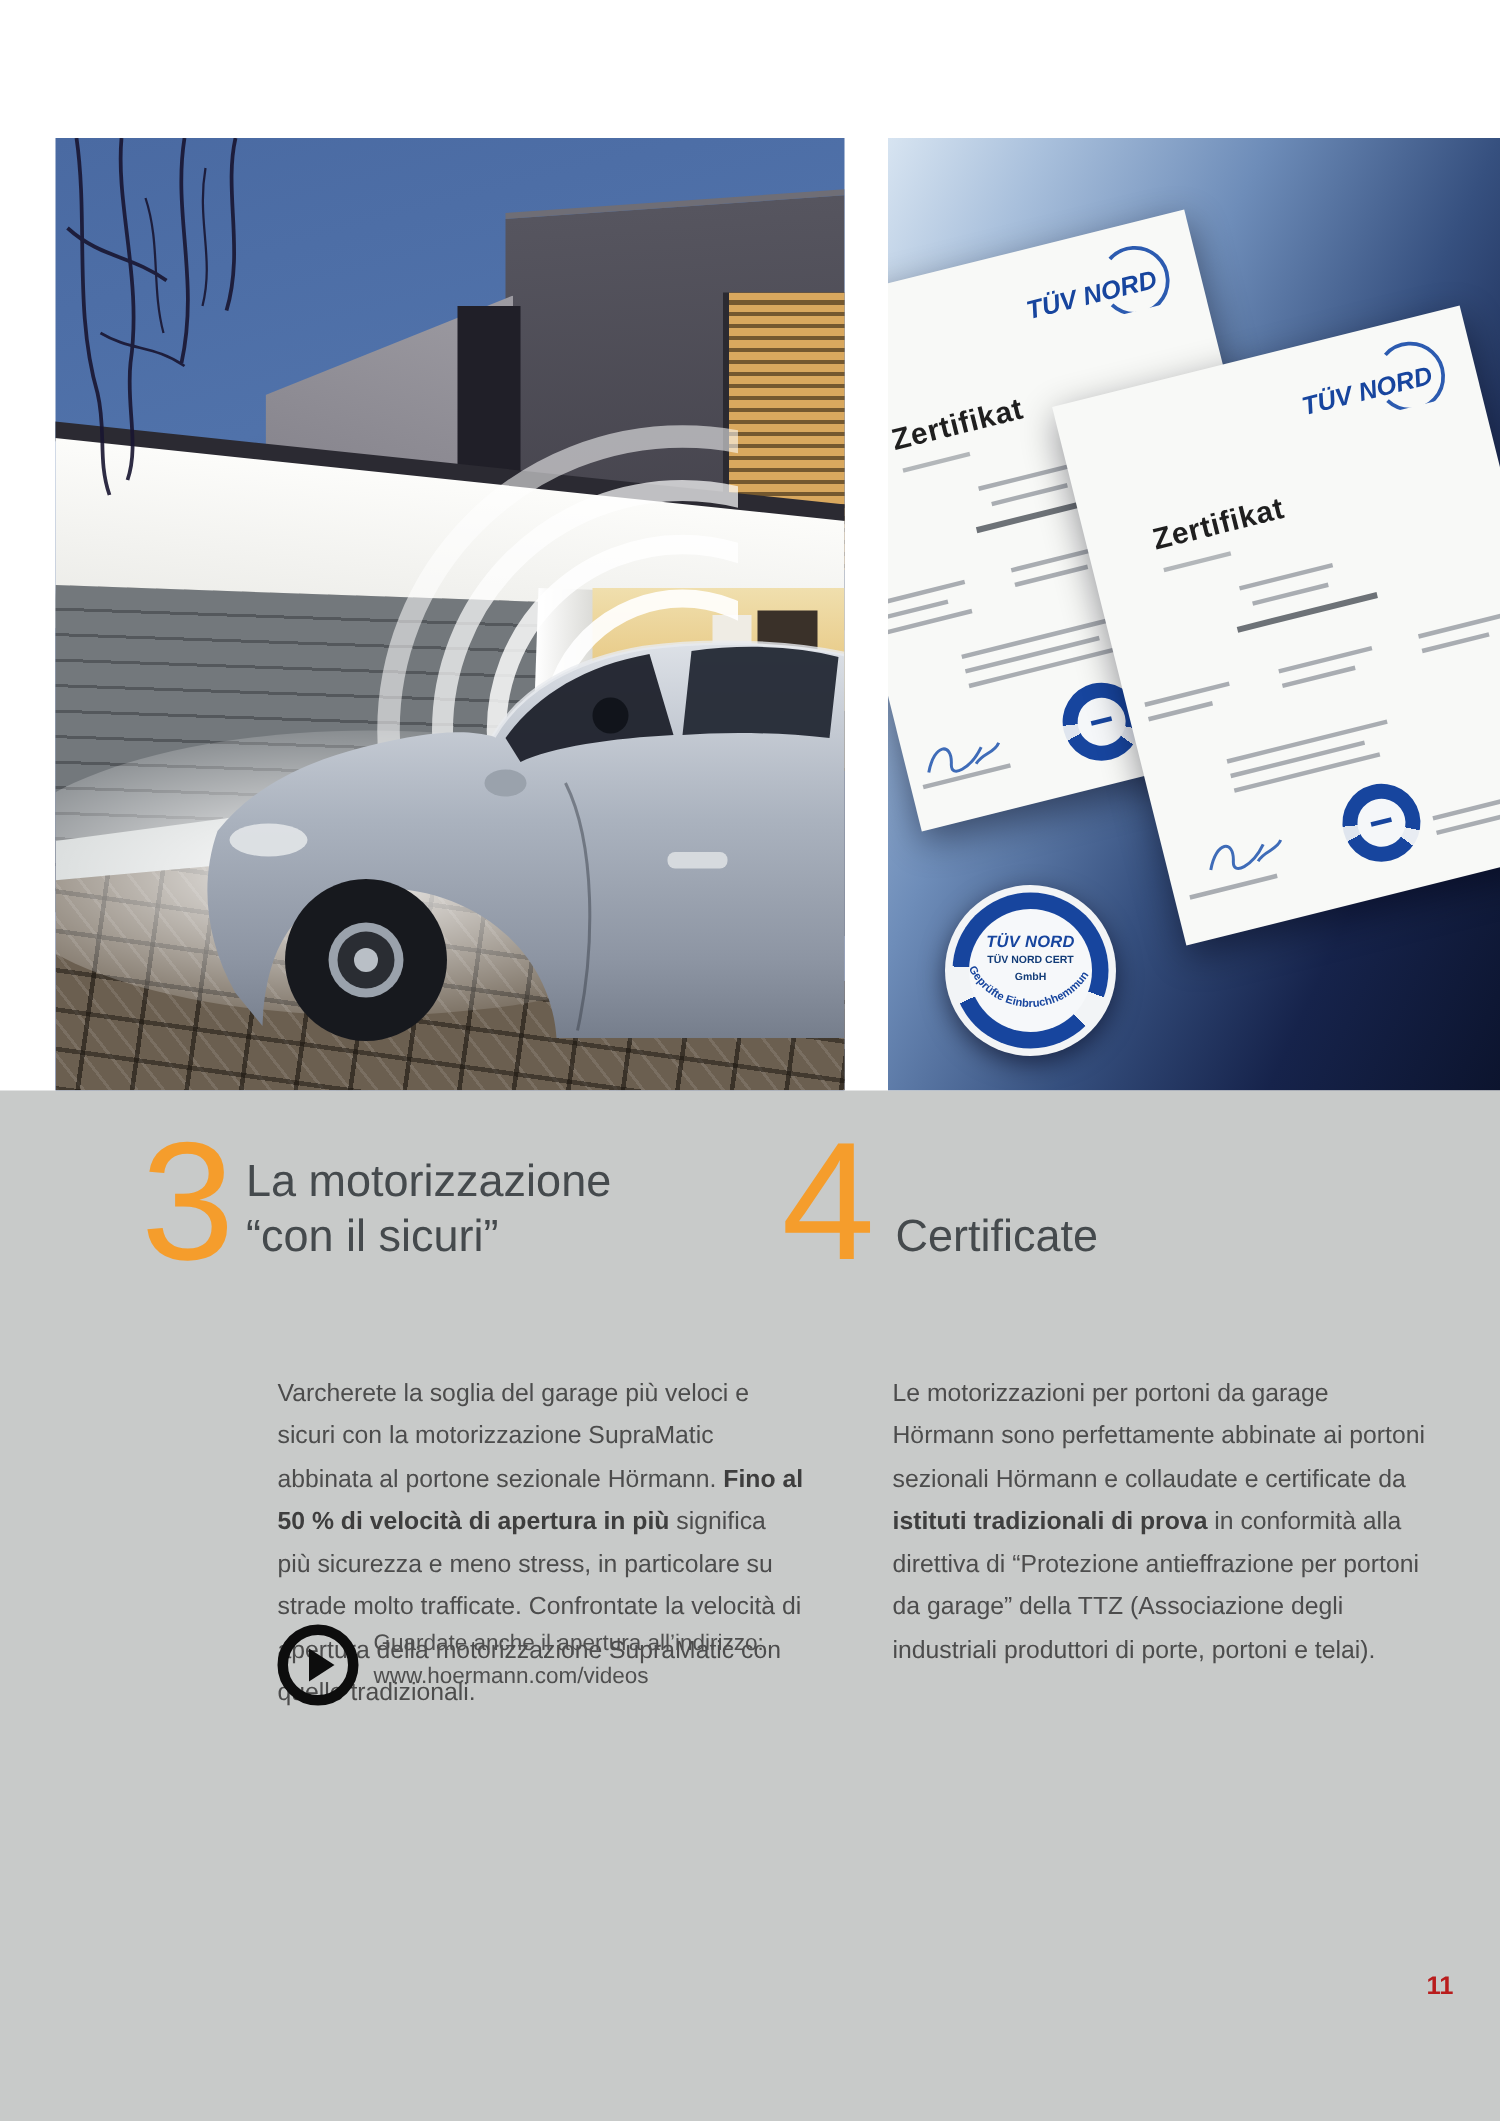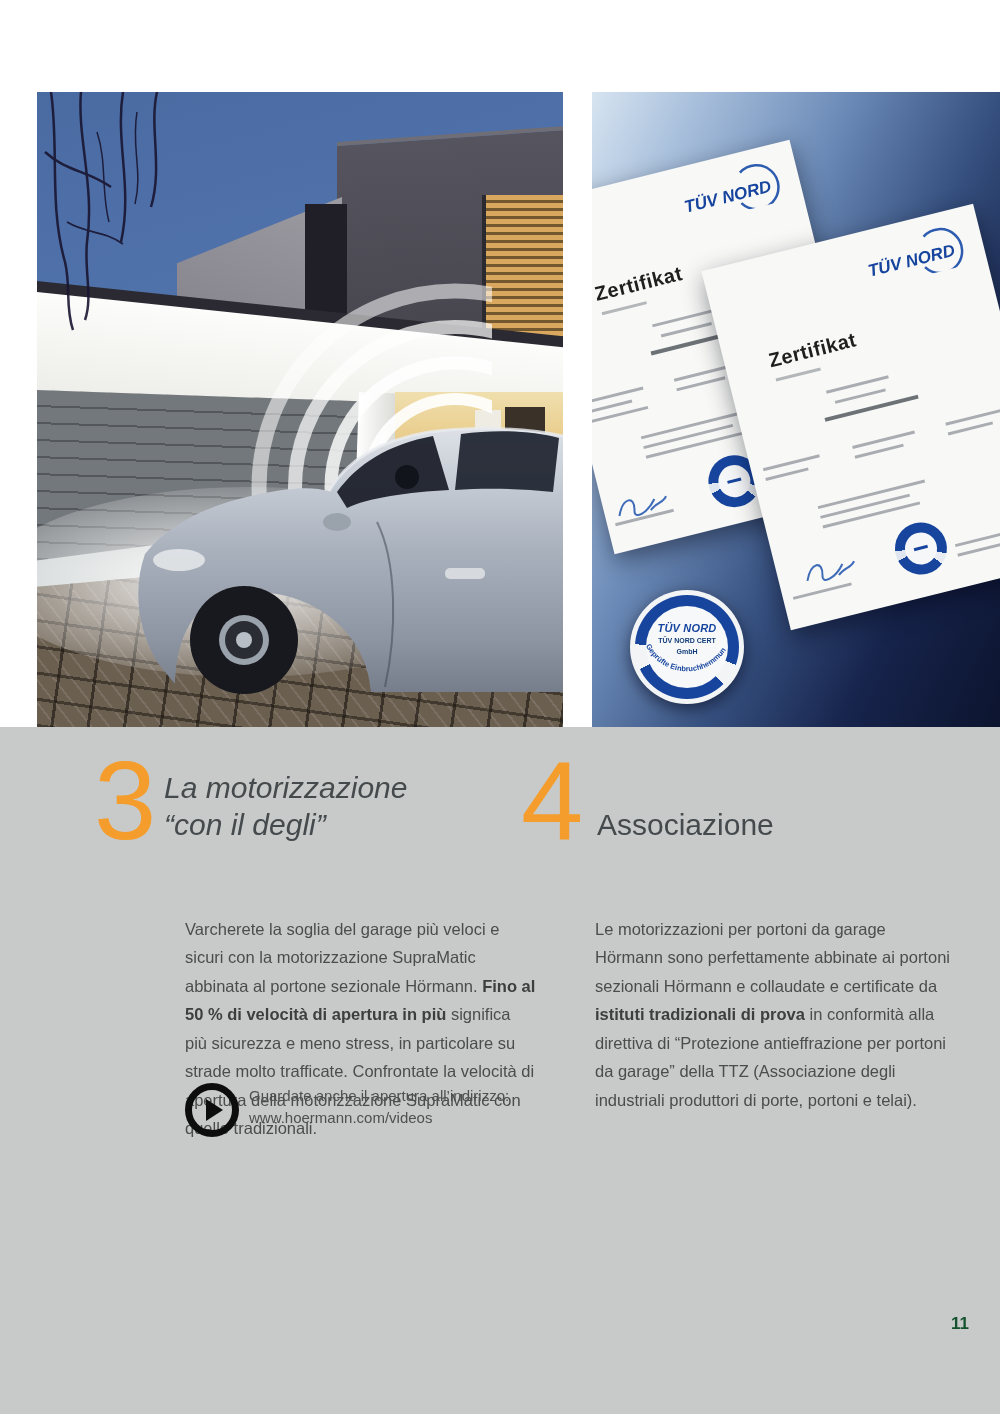--- a/index.html
+++ b/index.html
@@ -58,31 +58,31 @@
   .badge-brand{margin-top:16px;font-size:11px;font-weight:bold;font-style:italic;color:#17459e;letter-spacing:.2px;}
   .badge-org{font-size:7px;font-weight:bold;color:#123c78;line-height:9px;margin-top:2px;}
   .badge-curve{position:absolute;left:0;top:0;}
 
   
   .gray-band{position:absolute;left:0;top:727px;width:1000px;height:687px;background:#c8cac9;}
   .section-num{position:absolute;font-size:112px;line-height:86px;color:#f59d2c;font-weight:400;letter-spacing:-2px;}
   .num3{left:94px;top:758px;}
   .num4{left:521px;top:758px;}
   .sec-title{position:absolute;font-size:30px;line-height:37px;color:#454a4d;font-weight:400;}
-  .title3{left:164px;top:769px;font-style:italic;}
+  .title3{left:164px;top:769px;}
   .title4{left:597px;top:806px;}
   .para{position:absolute;top:898px;font-size:16.5px;line-height:28.5px;color:#4c4c4c;}
   .para-left{left:185px;width:352px;}
   .para-right{left:595px;width:362px;}
   .para b{color:#3e3e3e;}
   .play{position:absolute;left:185px;top:1083px;width:40px;height:40px;border-radius:50%;border:7px solid #0d0d0d;background:transparent;display:flex;align-items:center;justify-content:center;cursor:pointer;}
   .play-tri{width:0;height:0;border-left:17px solid #0d0d0d;border-top:11px solid transparent;border-bottom:11px solid transparent;margin-left:5px;}
   .video-text{position:absolute;left:249px;top:1085px;font-size:15px;line-height:22px;color:#4f4f4f;}
   .video-url{cursor:pointer;}
-  .page-num{position:absolute;right:31px;top:1314px;font-size:17px;font-weight:bold;color:#14532d;}
+  .page-num{position:absolute;right:31px;top:1314px;font-size:17px;font-weight:bold;color:#b91c1c;}
 </style>
 </head>
 <body>
 
 <div class="page">
 
   <div class="photo photo-left">
     <div class="pl cube"></div>
     <div class="pl blinds"></div>
     <div class="pl midwall"></div>
@@ -247,25 +247,25 @@
         </text>
       </svg>
     </div>
   </div>
 
   <div class="gray-band"></div>
 
   <div class="section-num num3">3</div>
   <div class="sec-title title3">
     <div>La motorizzazione</div>
-    <div>“con il degli”</div>
+    <div>“con il sicuri”</div>
   </div>
 
   <div class="section-num num4">4</div>
-  <div class="sec-title title4">Associazione</div>
+  <div class="sec-title title4">Certificate</div>
 
   <p class="para para-left"><span>Varcherete la soglia del garage più veloci e sicuri con la motorizzazione SupraMatic abbinata al portone sezionale Hörmann. </span><b>Fino al 50 % di velocità di apertura in più</b><span> significa più sicurezza e meno stress, in particolare su strade molto trafficate. Confrontate la velocità di apertura della motorizzazione SupraMatic con quelle tradizionali.</span></p>
 
   <p class="para para-right"><span>Le motorizzazioni per portoni da garage Hörmann sono perfettamente abbinate ai portoni sezionali Hörmann e collaudate e certificate da </span><b>istituti tradizionali di prova</b><span> in conformità alla direttiva di “Protezione antieffrazione per portoni da garage” della TTZ (Associazione degli industriali produttori di porte, portoni e telai).</span></p>
 
   <div class="play">
     <span class="play-tri"></span>
   </div>
   <div class="video-text">
     <div>Guardate anche il apertura all’indirizzo:</div>

